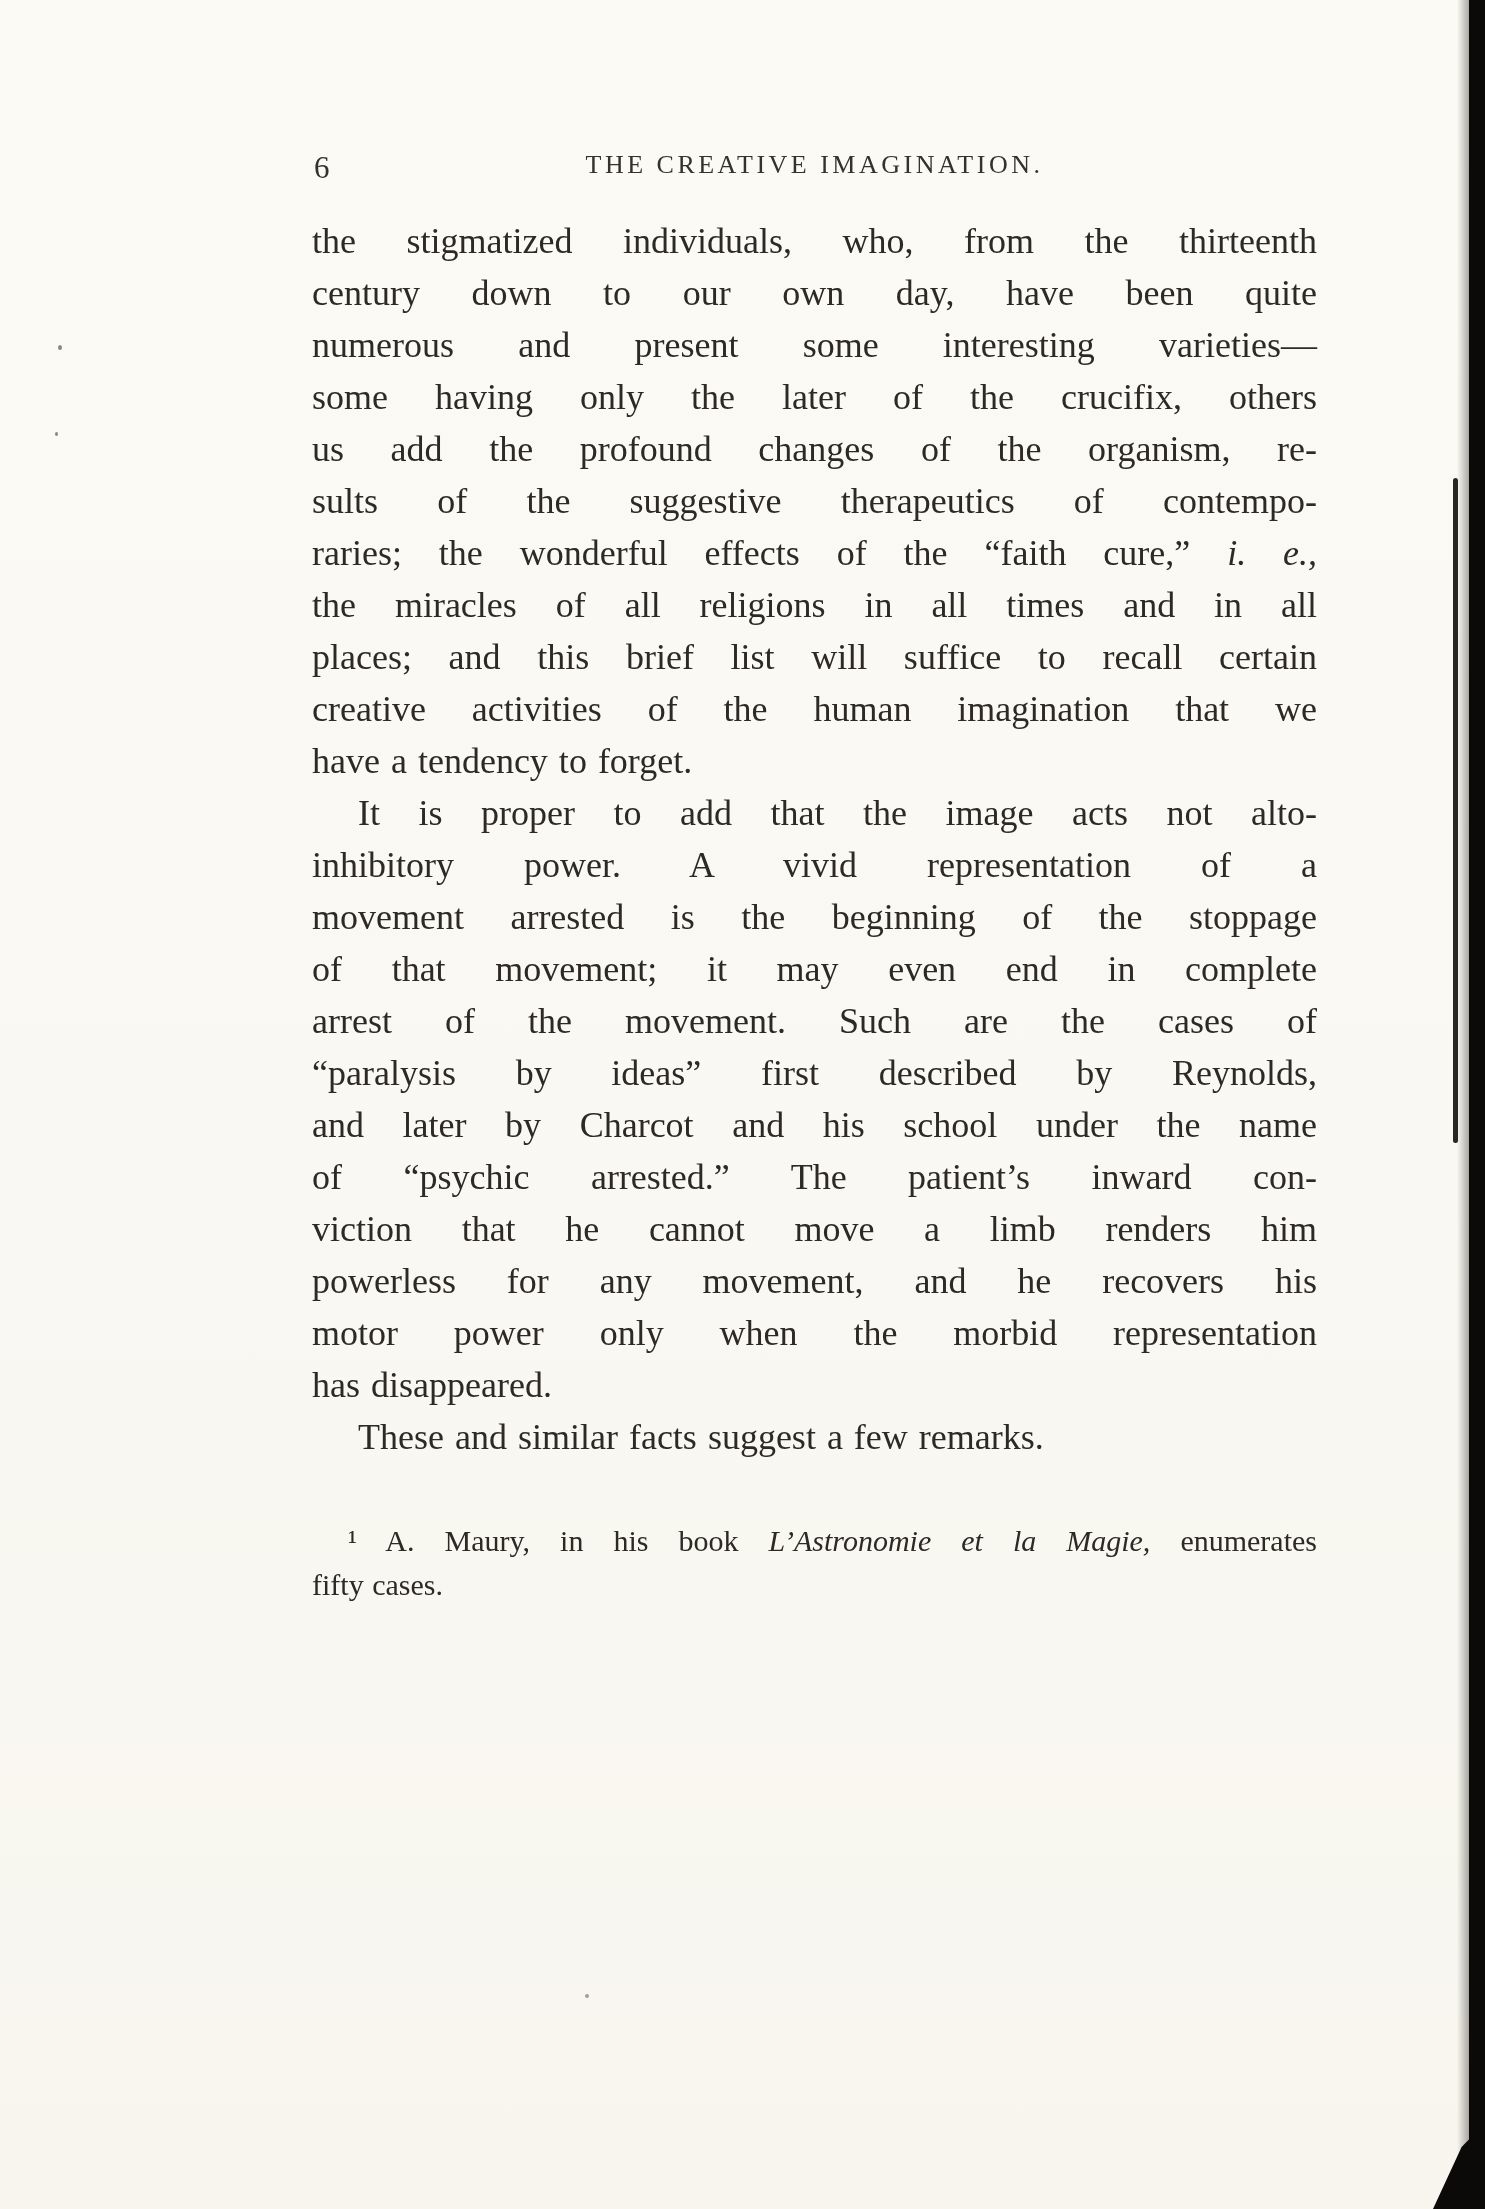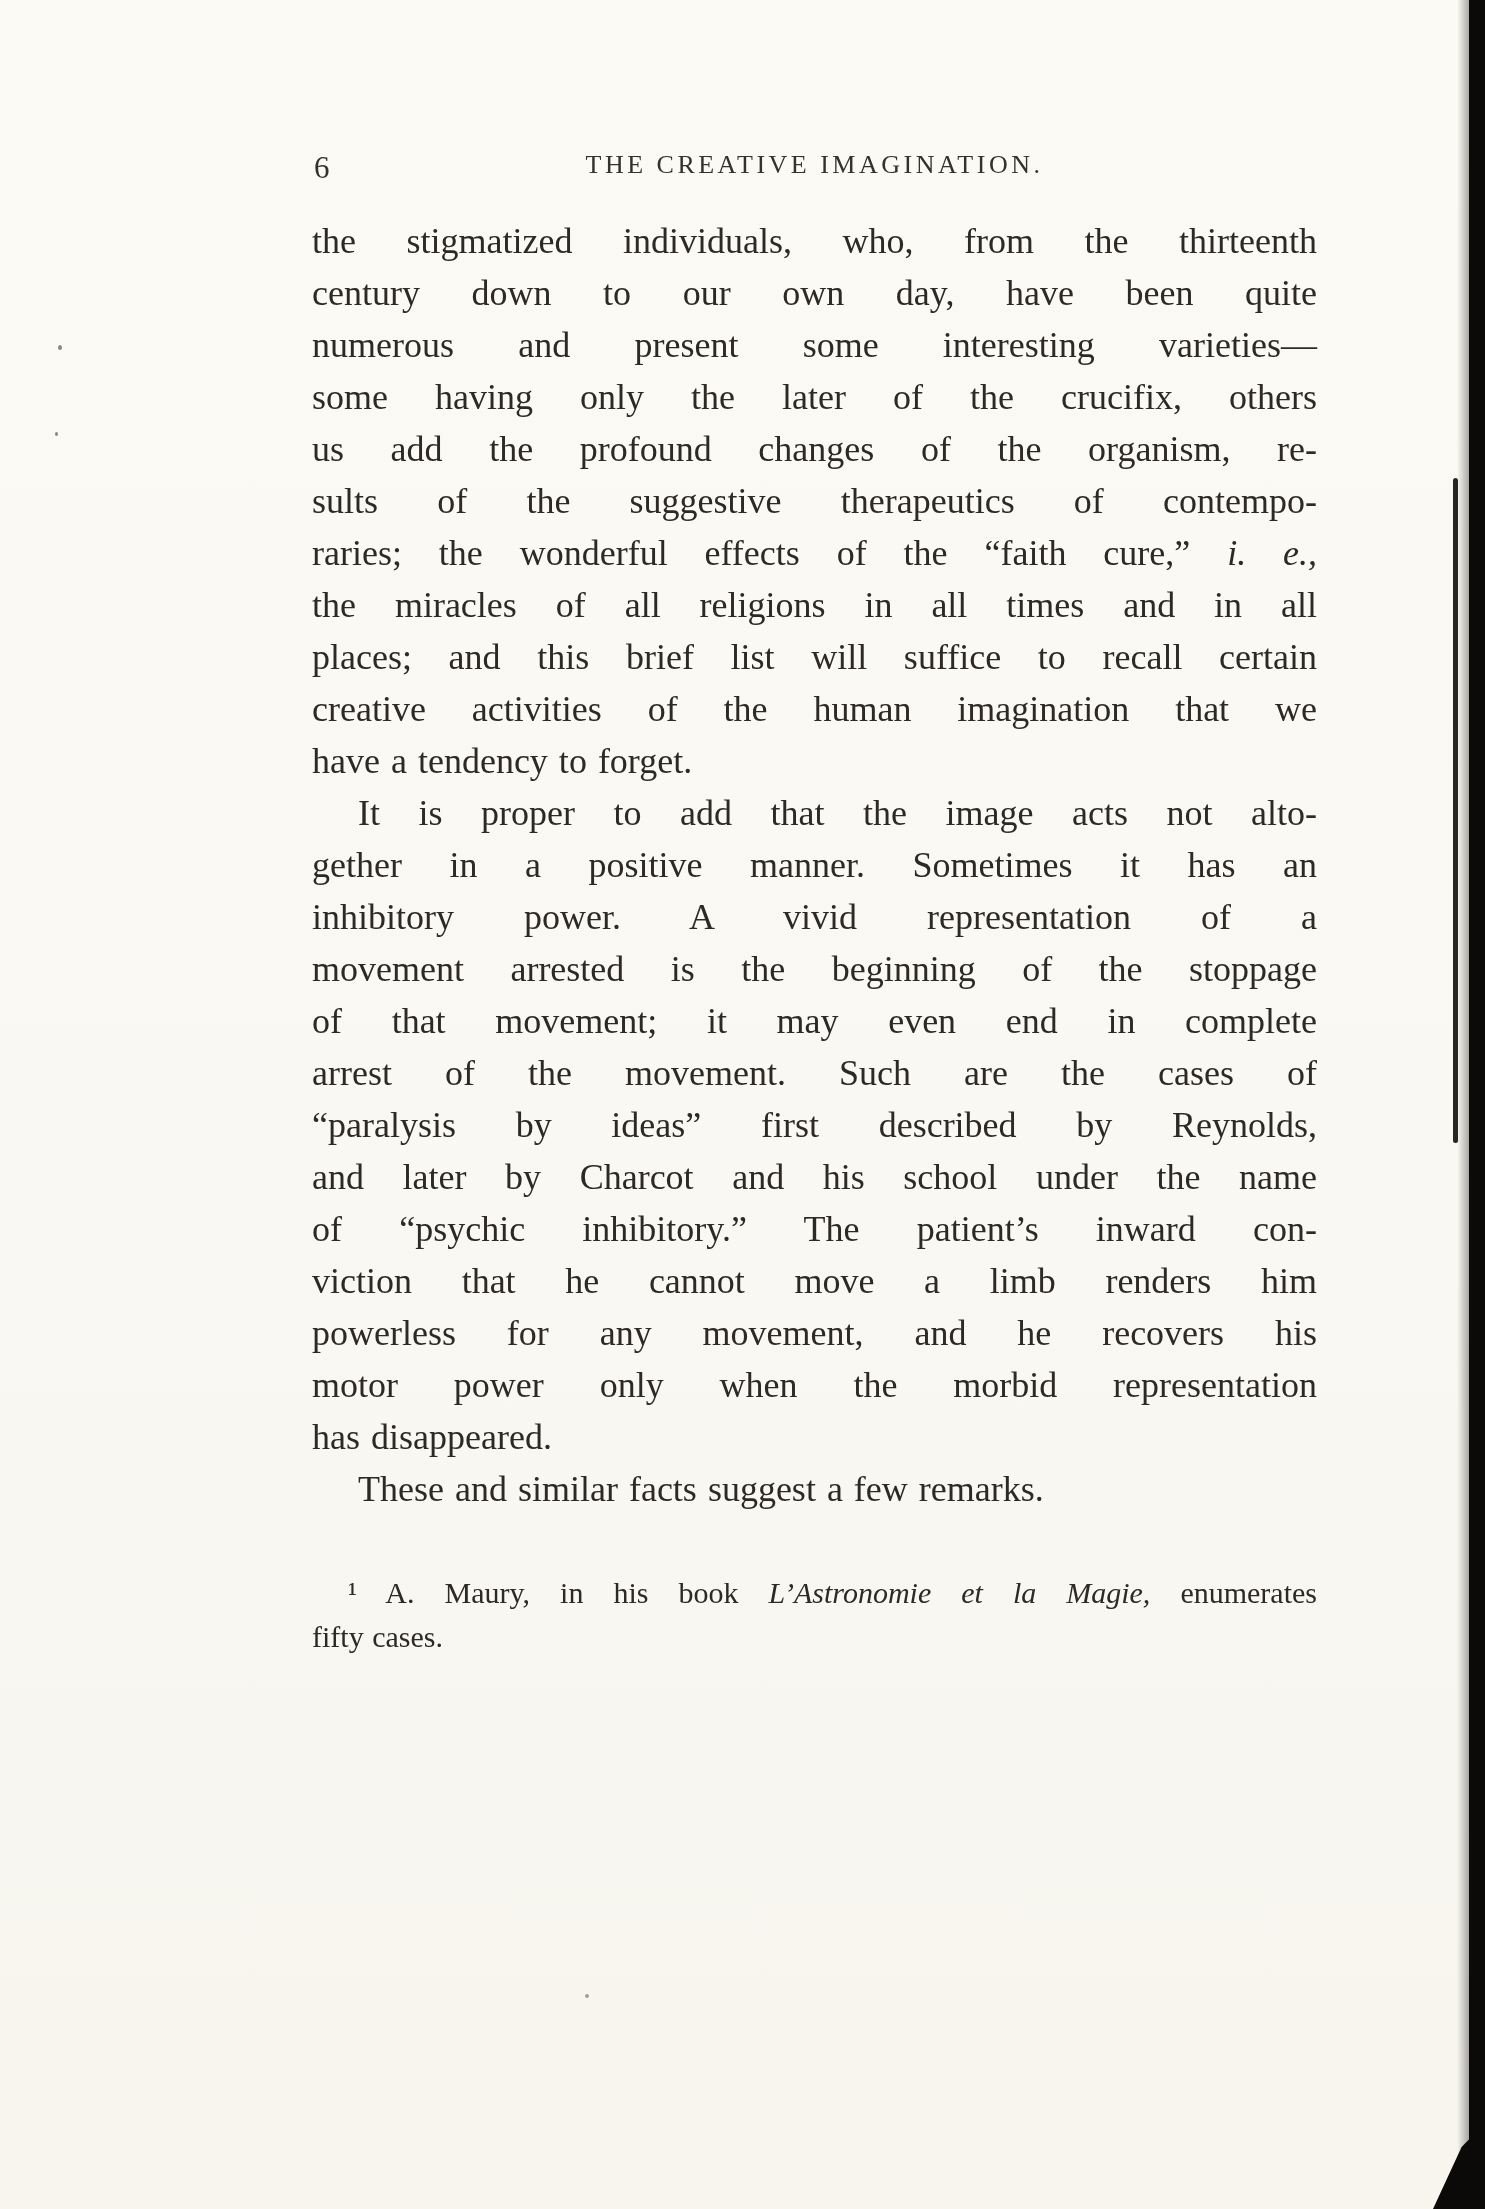--- a/index.html
+++ b/index.html
@@ -134,28 +134,27 @@
           <div class="line">us add the profound changes of the organism, re-</div>
           <div class="line">sults of the suggestive therapeutics of contempo-</div>
           <div class="line">raries; the wonderful effects of the “faith cure,” <i>i. e.,</i></div>
           <div class="line">the miracles of all religions in all times and in all</div>
           <div class="line">places; and this brief list will suffice to recall certain</div>
           <div class="line">creative activities of the human imagination that we</div>
           <div class="line lastline">have a tendency to forget.</div>
         </div>
         <div class="paragraph">
           <div class="line indent">It is proper to add that the image acts not alto-</div>
-          <div class="line">gether in a positive manner. Sometimes it has an</div>
           <div class="line">inhibitory power. A vivid representation of a</div>
           <div class="line">movement arrested is the beginning of the stoppage</div>
           <div class="line">of that movement; it may even end in complete</div>
           <div class="line">arrest of the movement. Such are the cases of</div>
           <div class="line">“paralysis by ideas” first described by Reynolds,</div>
           <div class="line">and later by Charcot and his school under the name</div>
-          <div class="line">of “psychic inhibitory.” The patient’s inward con-</div>
+          <div class="line">of “psychic arrested.” The patient’s inward con-</div>
           <div class="line">viction that he cannot move a limb renders him</div>
           <div class="line">powerless for any movement, and he recovers his</div>
           <div class="line">motor power only when the morbid representation</div>
           <div class="line lastline">has disappeared.</div>
         </div>
         <div class="paragraph">
           <div class="line lastline indent">These and similar facts suggest a few remarks.</div>
         </div>
       </div>
 

